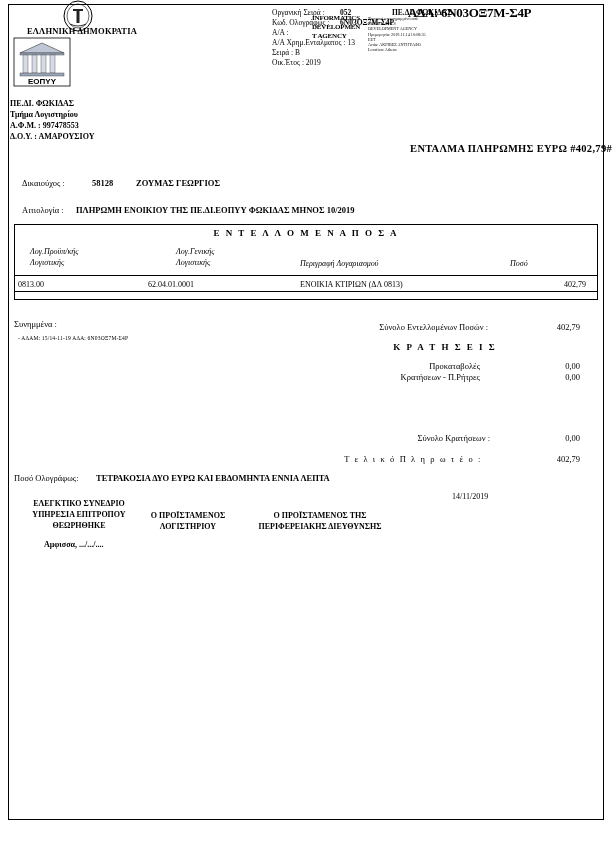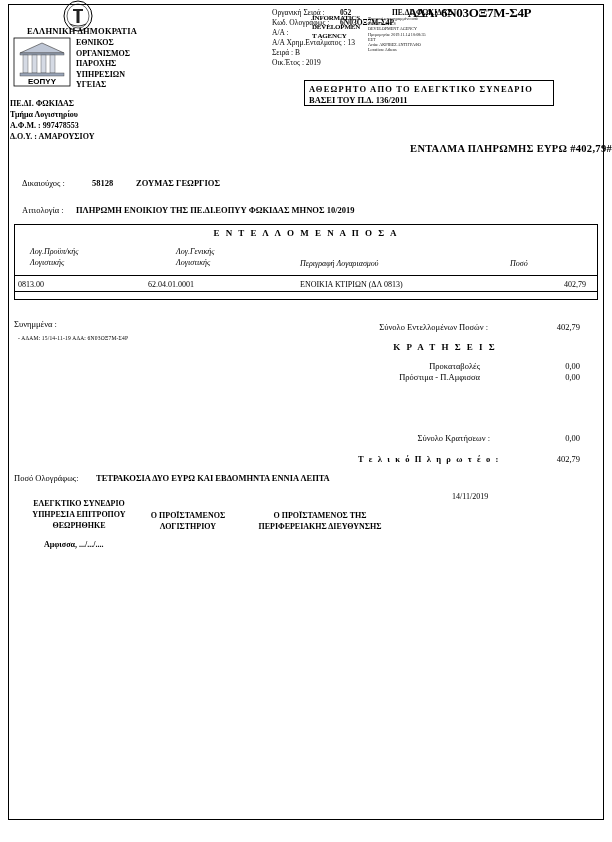--- a/index.html
+++ b/index.html
@@ -250,21 +250,21 @@
     font-weight: bold;
     letter-spacing: 2px;
   }
   .l-prok { left: 280px; top: 361px; width: 200px; }
   .v-prok { left: 520px; top: 361px; }
   .l-prost { left: 280px; top: 372px; width: 200px; }
   .v-prost { left: 520px; top: 372px; }
 
   .l-sumkrat { left: 300px; top: 433px; width: 190px; }
   .v-sumkrat { left: 520px; top: 433px; }
-  .l-final { left: 310px; top: 454px; width: 190px; font-weight: bold; letter-spacing: 1.6px; }
+  .l-final { left: 292px; top: 454px; width: 190px; font-weight: normal; letter-spacing: 1.6px; }
   .v-final { left: 520px; top: 454px; }
 
   
   .words-label {
     position: absolute;
     left: 14px; top: 473px;
     font-size: 8.5px;
   }
   .words-text {
     position: absolute;
@@ -320,27 +320,20 @@
       <rect x="8" y="17" width="44" height="2" fill="#9aa5b8" stroke="#333" stroke-width="0.4"></rect>
       <rect x="11" y="19" width="5" height="18" fill="#d5dae4" stroke="#444" stroke-width="0.4"></rect>
       <rect x="20" y="19" width="5" height="18" fill="#d5dae4" stroke="#444" stroke-width="0.4"></rect>
       <rect x="29" y="19" width="5" height="18" fill="#d5dae4" stroke="#444" stroke-width="0.4"></rect>
       <rect x="38" y="19" width="5" height="18" fill="#d5dae4" stroke="#444" stroke-width="0.4"></rect>
       <rect x="8" y="37" width="44" height="3" fill="#9aa5b8" stroke="#333" stroke-width="0.4"></rect>
       <text x="30" y="48" font-size="8" font-weight="bold" text-anchor="middle" font-family="Liberation Sans, sans-serif" fill="#000">ΕΟΠΥΥ</text>
     </svg>
   </div>
 
-  <div class="eopyy-name">
-    <div>ΕΘΝΙΚΟΣ</div>
-    <div>ΟΡΓΑΝΙΣΜΟΣ</div>
-    <div>ΠΑΡΟΧΗΣ</div>
-    <div>ΥΠΗΡΕΣΙΩΝ</div>
-    <div>ΥΓΕΙΑΣ</div>
-  </div>
 
   <div class="org-unit">
     <div>ΠΕ.ΔΙ. ΦΩΚΙΔΑΣ</div>
     <div>Τμήμα Λογιστηρίου</div>
     <div>Α.Φ.Μ.  : 997478553</div>
     <div>Δ.Ο.Υ.  : ΑΜΑΡΟΥΣΙΟΥ</div>
   </div>
 
   <div class="meta-block">
     <div class="meta-row">
@@ -365,24 +358,20 @@
       <span class="meta-label">Οικ.Έτος : 2019</span>
     </div>
   </div>
 
   <div class="ida-agency">INFORMATICS<br>DEVELOPMEN<br>T AGENCY</div>
   <div class="ida-greek">
     Ψηφιακά υπογεγραμμένο από<br>INFORMATICS DEVELOPMENT AGENCY<br>Ημερομηνία: 2019.11.14 10:08:35 EET<br>Αιτία: ΑΚΡΙΒΕΣ ΑΝΤΙΓΡΑΦΟ<br>Location: Athens
   </div>
   <div class="barcode-text">ΑΔΑ: 6Ν03ΟΞ7Μ-Σ4Ρ</div>
 
-  <div class="note-box">
-    <div class="l1">ΑΘΕΩΡΗΤΟ  ΑΠΟ  ΤΟ  ΕΛΕΓΚΤΙΚΟ  ΣΥΝΕΔΡΙΟ</div>
-    <div>ΒΑΣΕΙ ΤΟΥ Π.Δ. 136/2011</div>
-  </div>
 
   <div class="doc-title">ΕΝΤΑΛΜΑ ΠΛΗΡΩΜΗΣ ΕΥΡΩ #402,79#</div>
 
   <div class="benef-label">Δικαιούχος :</div>
   <div class="benef-code">58128</div>
   <div class="benef-name">ΖΟΥΜΑΣ ΓΕΩΡΓΙΟΣ</div>
 
   <div class="reason-label">Αιτιολογία :</div>
   <div class="reason-text">ΠΛΗΡΩΜΗ ΕΝΟΙΚΙΟΥ ΤΗΣ ΠΕ.ΔΙ.ΕΟΠΥΥ ΦΩΚΙΔΑΣ ΜΗΝΟΣ 10/2019</div>
 
@@ -411,21 +400,21 @@
   <div class="attach-label">Συνημμένα :</div>
   <div class="attach-text">- ΑΔΑΜ: 15/14-11-19 ΑΔΑ: 6Ν03ΟΞ7Μ-Σ4Ρ</div>
 
   <div class="tot-label l-total">Σύνολο Εντελλομένων Ποσών :</div>
   <div class="tot-val v-total">402,79</div>
 
   <div class="kratiseis">Κ Ρ Α Τ Η Σ Ε Ι Σ</div>
 
   <div class="tot-label l-prok">Προκαταβολές</div>
   <div class="tot-val v-prok">0,00</div>
-  <div class="tot-label l-prost">Πρόστιμα - Π.Αμφισσα</div>
+  <div class="tot-label l-prost">Κρατήσεων - Π.Ρήτρες</div>
   <div class="tot-val v-prost">0,00</div>
 
   <div class="tot-label l-sumkrat">Σύνολο Κρατήσεων :</div>
   <div class="tot-val v-sumkrat">0,00</div>
 
   <div class="tot-label l-final">Τ ε λ ι κ ό   Π λ η ρ ω τ έ ο :</div>
   <div class="tot-val v-final">402,79</div>
 
   <div class="words-label">Ποσό Ολογράφως:</div>
   <div class="words-text">ΤΕΤΡΑΚΟΣΙΑ ΔΥΟ ΕΥΡΩ ΚΑΙ ΕΒΔΟΜΗΝΤΑ ΕΝΝΙΑ ΛΕΠΤΑ</div>

